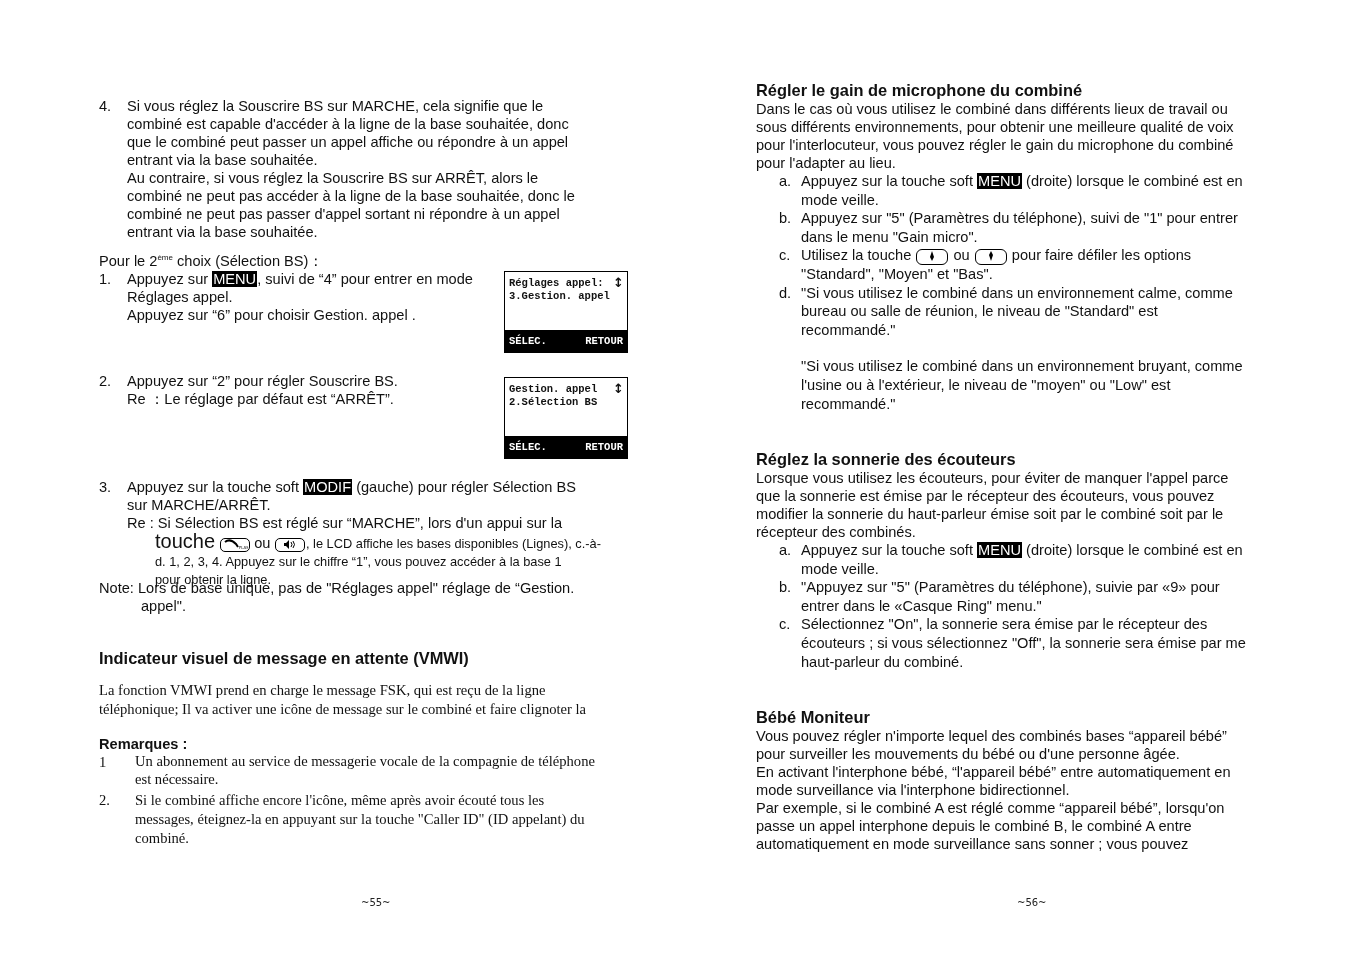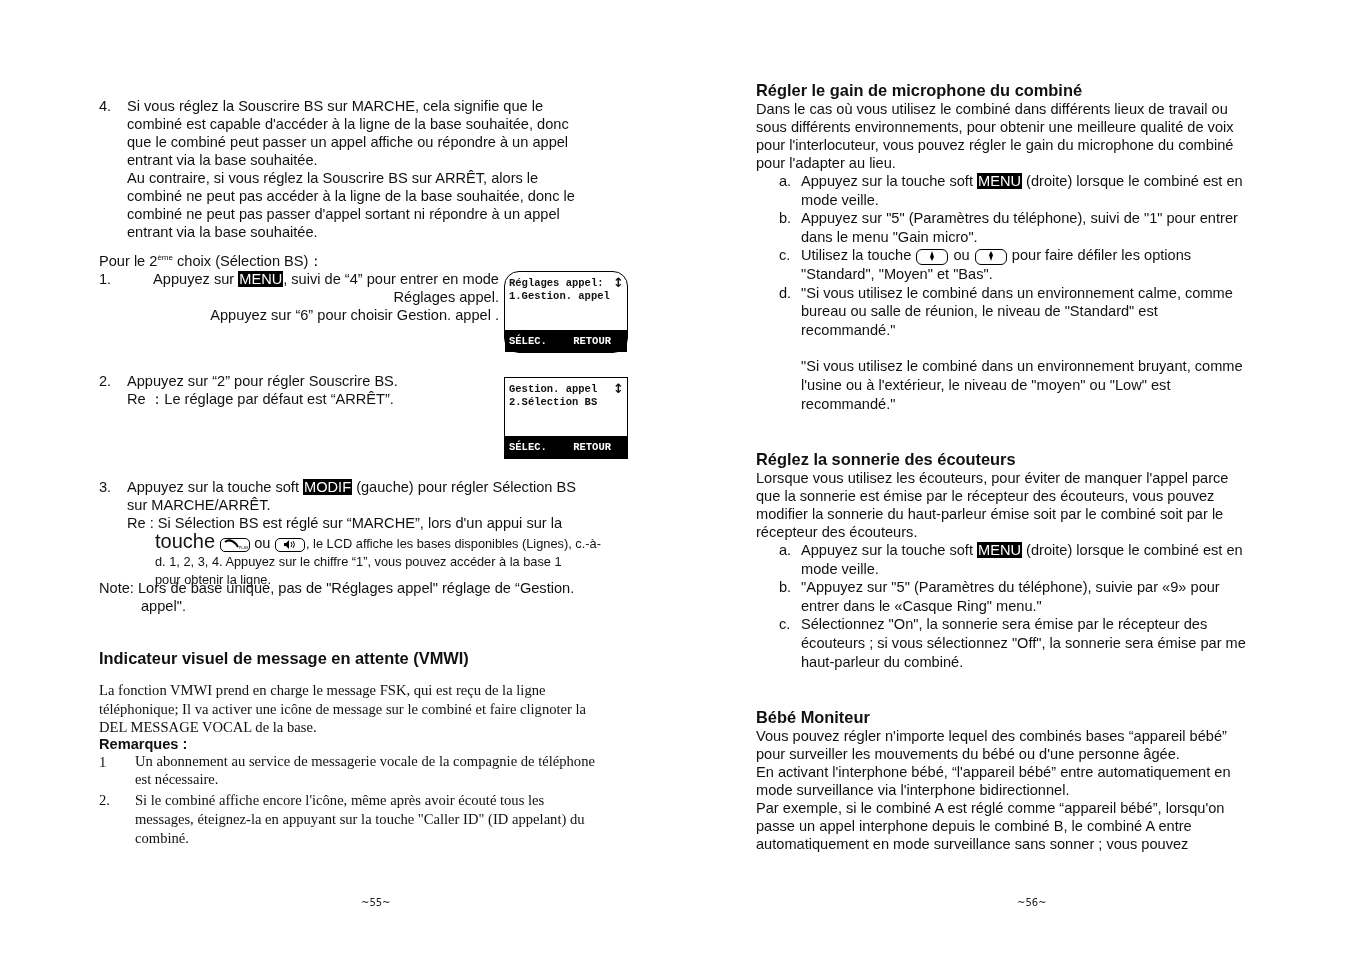--- a/index.html
+++ b/index.html
@@ -13,21 +13,21 @@
   .h { font-weight:bold; font-size:16.4px; line-height:20px; }
   .hl { background:#000; color:#fff; padding:0 1px; }
   .num { position:absolute; left:0; top:0; }
   .item { position:relative; }
   .lcd { position:absolute; width:122px; height:80px; border:1px solid #000; background:#fff; font-family:"Liberation Mono", monospace; font-size:10.5px; font-weight:bold; line-height:13px; }
   .lcd .l1 { position:absolute; left:4px; top:5px; }
   .lcd .l2 { position:absolute; left:4px; top:18px; }
   .lcd .arrow { position:absolute; right:3px; top:4px; font-size:13px; line-height:13px; font-family:"DejaVu Sans", sans-serif; }
   .lcd .sk { position:absolute; bottom:0; height:22px; background:#000; color:#fff; line-height:22px; font-size:10.5px; }
   .lcd .skl { left:0; width:80px; padding-left:4px; box-sizing:border-box; }
-  .lcd .skr { right:0; width:58px; text-align:right; padding-right:16px; box-sizing:border-box; }
+  .lcd .skr { right:0; width:58px; text-align:right; padding-right:4px; box-sizing:border-box; }
   .key { display:inline-block; vertical-align:middle; border:1.5px solid #000; border-radius:5px; height:14px; box-sizing:border-box; text-align:center; font-size:10px; line-height:11px; margin:0 1px; }
   .pgnum { position:absolute; font-family:"DejaVu Sans", sans-serif; font-size:10px; color:#222; }
   sup { font-size:8px; }
 </style>
 </head>
 <body>
 
 <div class="page" id="left">
 
   <div class="abs p" style="left:99px;top:97px;width:530px;">
@@ -43,30 +43,30 @@
       <div>entrant via la base souhaitée.</div>
     </div>
   </div>
 
   <div class="abs p" style="left:99px;top:249px;">
     <span>Pour le 2</span><sup>ème</sup><span> choix (Sélection BS)：</span>
   </div>
 
   <div class="abs p" style="left:99px;top:270px;width:400px;">
     <span class="num">1.</span>
-    <div style="margin-left:28px;text-align:right;">
+    <div style="margin-left:28px;">
       <div><span>Appuyez sur </span><span class="hl">MENU</span><span>, suivi de “4” pour entrer en mode</span></div>
       <div>Réglages appel.</div>
       <div>Appuyez sur “6” pour choisir Gestion. appel .</div>
     </div>
   </div>
 
-  <div class="lcd" style="left:504px;top:271px;border-radius:15px;">
+  <div class="lcd" style="left:504px;top:271px;">
     <span class="l1">Réglages appel:</span>
-    <span class="l2">1.Gestion. appel</span>
+    <span class="l2">3.Gestion. appel</span>
     <span class="arrow">↕</span>
     <span class="sk skl">SÉLEC.</span>
     <span class="sk skr">RETOUR</span>
   </div>
 
   <div class="abs p" style="left:99px;top:372px;width:400px;">
     <span class="num">2.</span>
     <div style="margin-left:28px;">
       <div>Appuyez sur “2” pour régler Souscrire BS.</div>
       <div>Re  ：Le réglage par défaut est “ARRÊT”.</div>
@@ -106,21 +106,20 @@
 
   <div class="abs p" style="left:99px;top:579px;width:530px;">
     <div>Note: Lors de base unique, pas de "Réglages appel" réglage de “Gestion.</div>
     <div style="margin-left:42px;">appel".</div>
   </div>
 
   <div class="abs h" style="left:99px;top:648px;">Indicateur visuel de message en attente (VMWI)</div>
   <div class="abs serif" style="left:99px;top:681px;width:540px;">
     <div>La fonction VMWI prend en charge le message FSK, qui est reçu de la ligne</div>
     <div>téléphonique; Il va activer une icône de message sur le combiné et faire clignoter la</div>
-    <div>DEL MESSAGE VOCAL de la base.</div>
   </div>
   <div class="abs p" style="left:99px;top:735px;font-weight:bold;">Remarques :</div>
   <div class="abs serif" style="left:99px;top:753px;width:540px;">
     <div class="item">
       <span class="num">1</span>
       <div style="margin-left:36px;line-height:17.5px;">
         <div>Un abonnement au service de messagerie vocale de la compagnie de téléphone</div>
         <div>est nécessaire.</div>
       </div>
     </div>
@@ -188,21 +187,21 @@
         <div>recommandé."</div>
       </div>
     </div>
   </div>
 
   <div class="abs h" style="left:81px;top:449px;">Réglez la sonnerie des écouteurs</div>
   <div class="abs p" style="left:81px;top:469px;width:540px;">
     <div>Lorsque vous utilisez les écouteurs, pour éviter de manquer l'appel parce</div>
     <div>que la sonnerie est émise par le récepteur des écouteurs, vous pouvez</div>
     <div>modifier la sonnerie du haut-parleur émise soit par le combiné soit par le</div>
-    <div>récepteur des écouteurs.</div>
+    <div>récepteur des combinés.</div>
   </div>
   <div class="abs p" style="left:104px;top:541px;width:520px;line-height:18.6px;">
     <div class="item">
       <span class="num">a.</span>
       <div style="margin-left:22px;">
         <div><span>Appuyez sur la touche soft </span><span class="hl">MENU</span><span> (droite) lorsque le combiné est en</span></div>
         <div>mode veille.</div>
       </div>
     </div>
     <div class="item">

